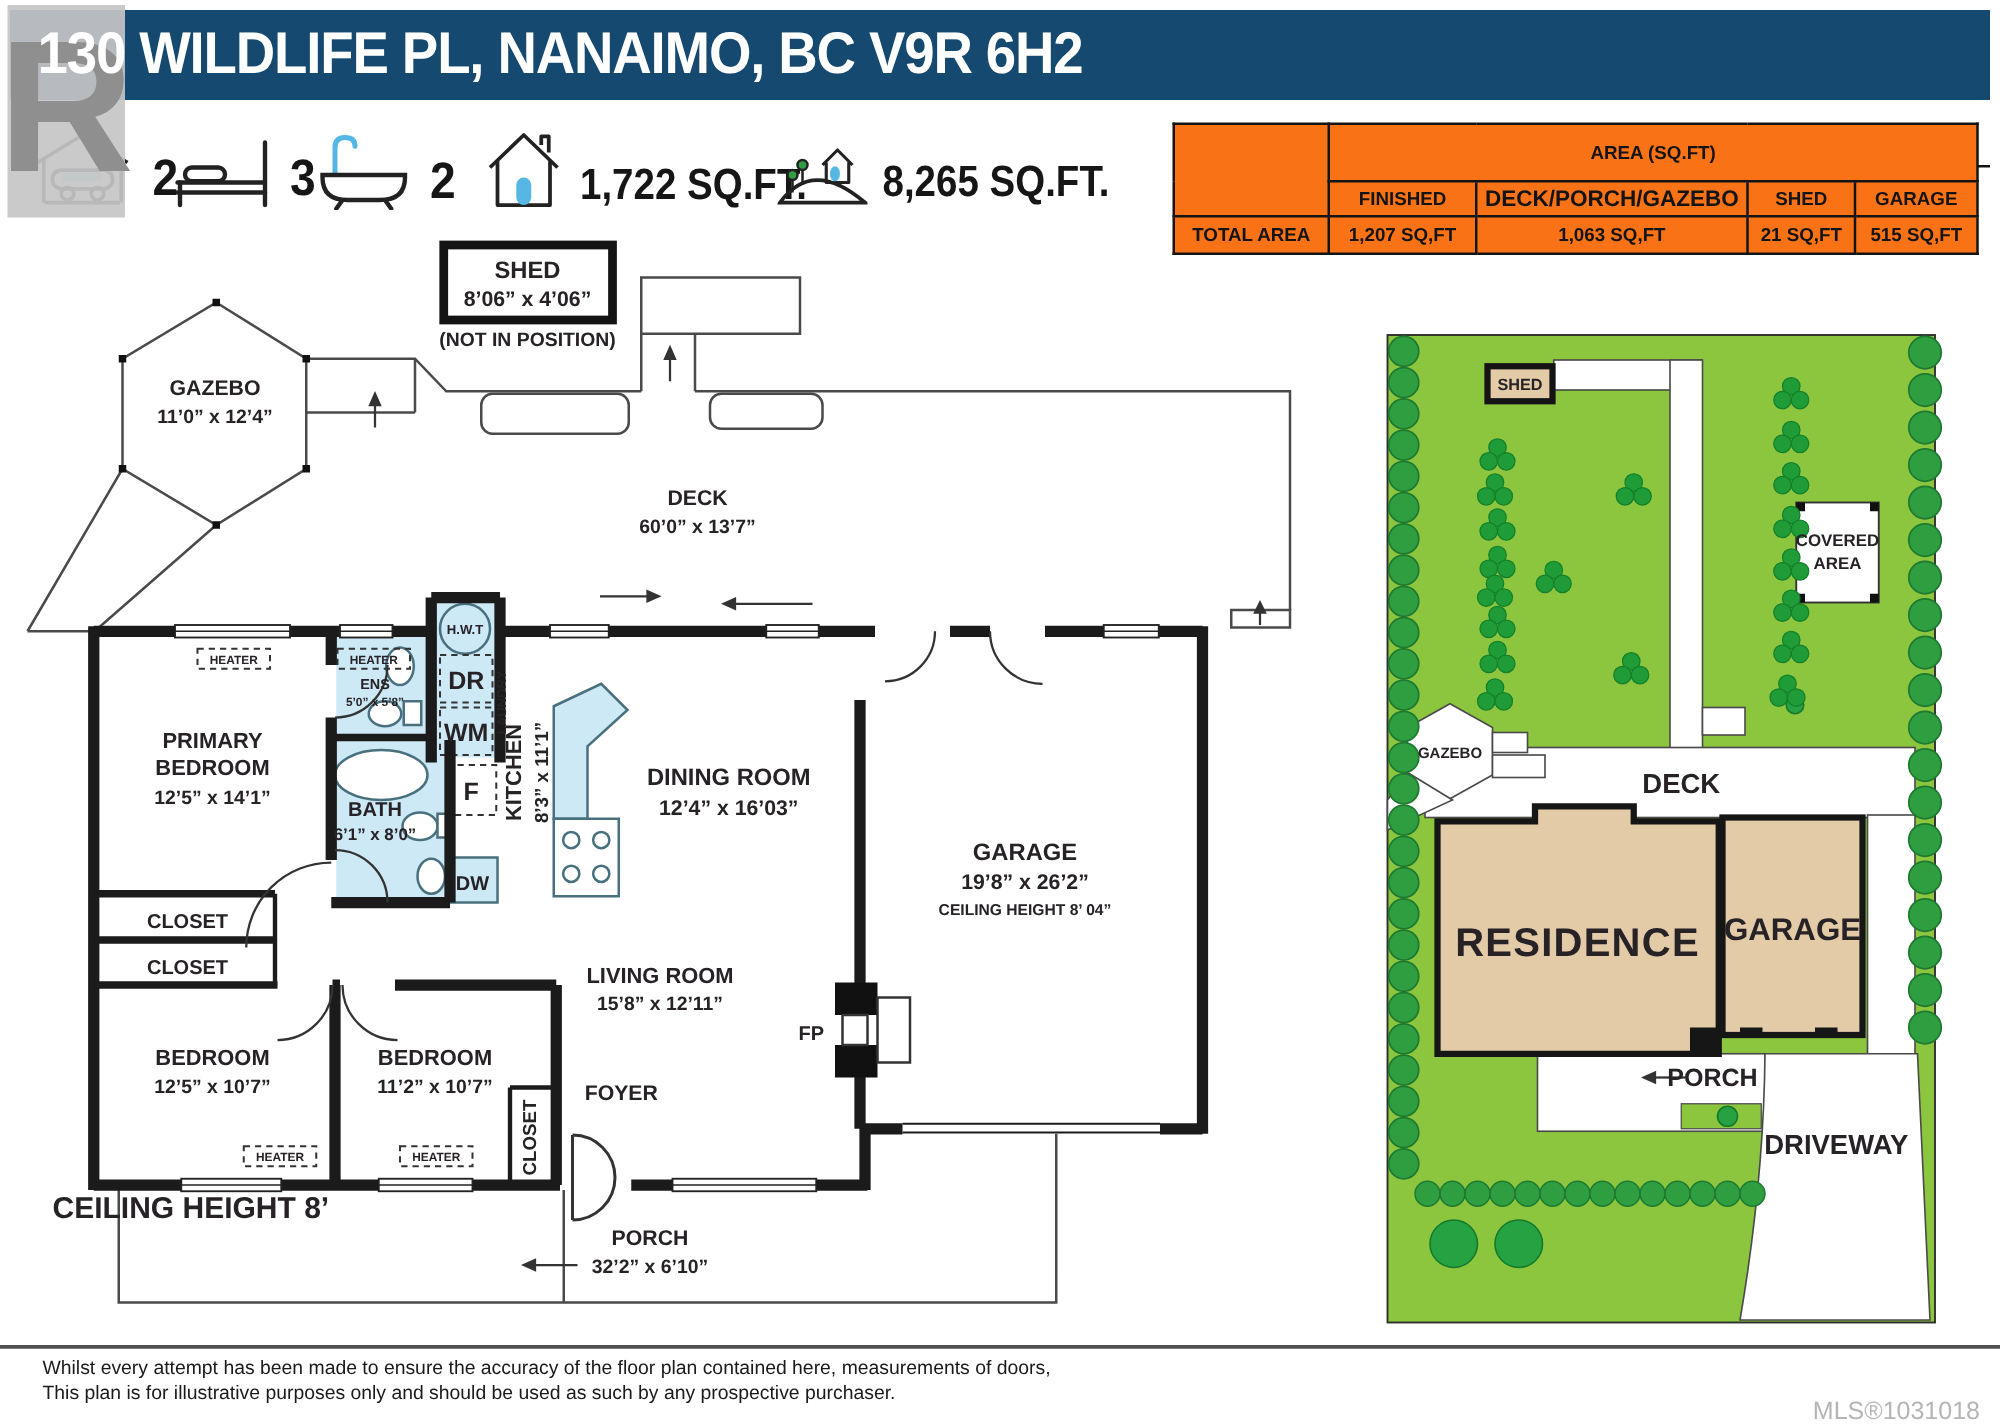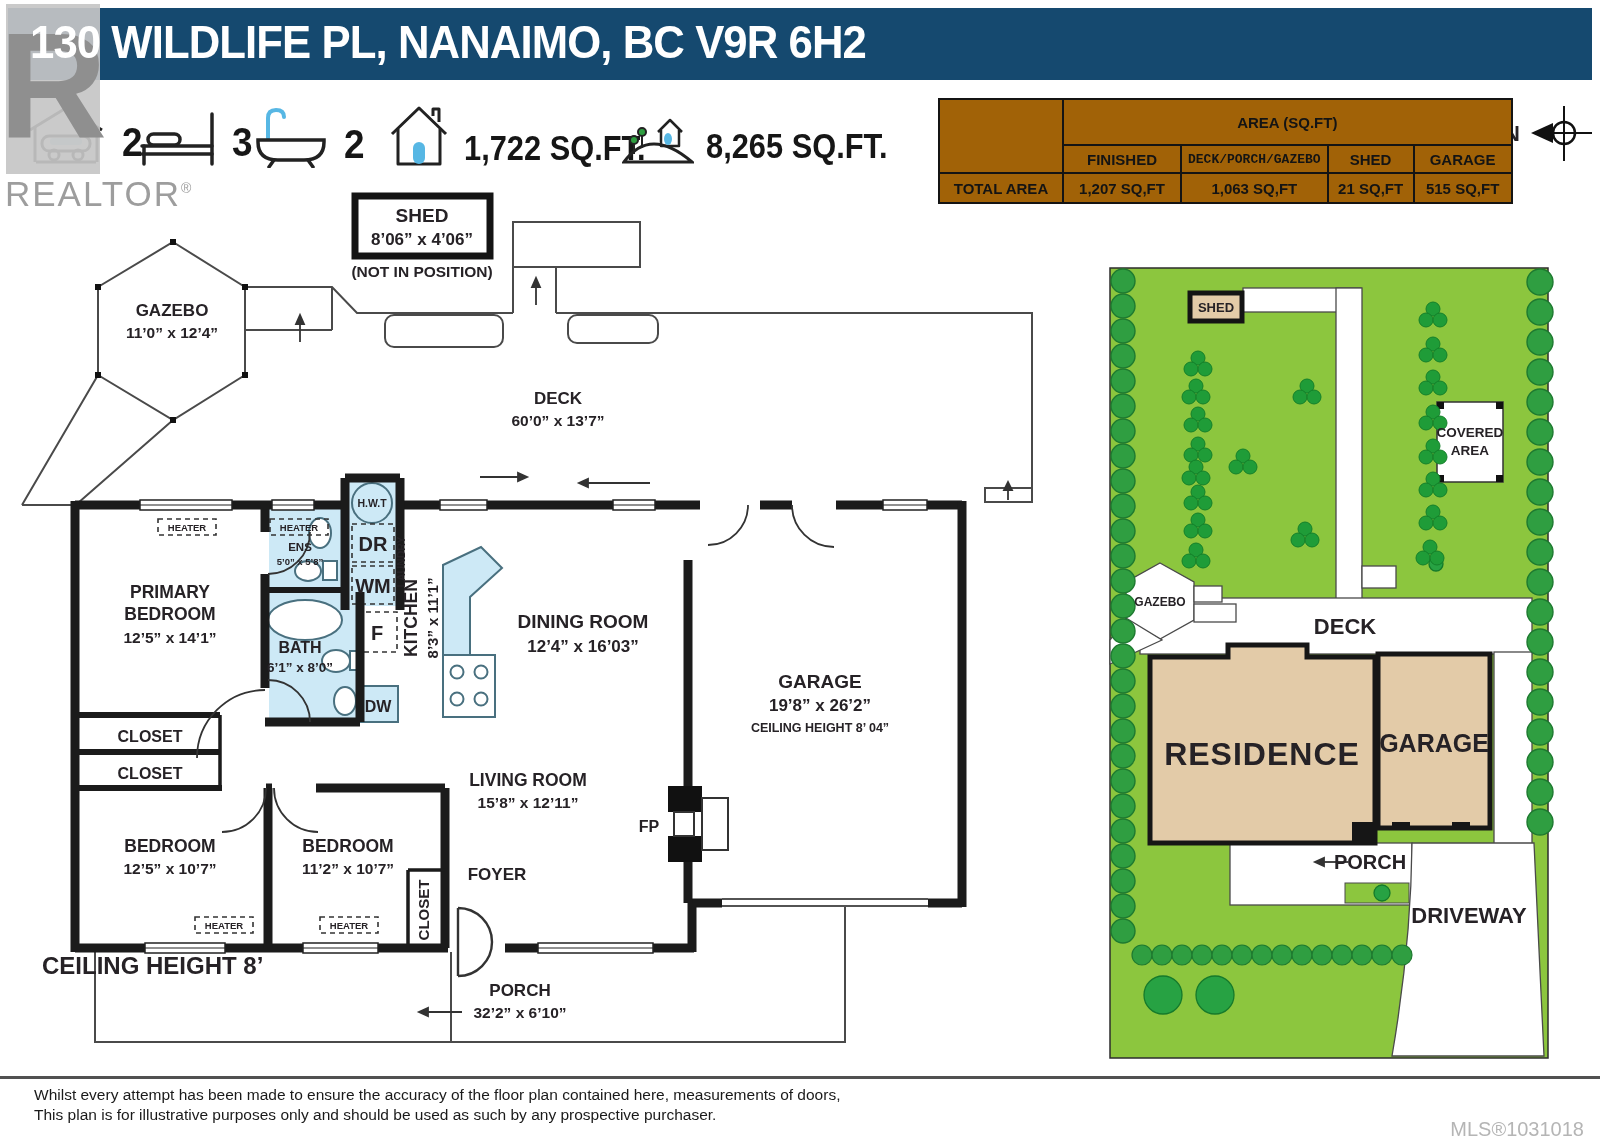--- a/index.html
+++ b/index.html
@@ -11,42 +11,41 @@
   .logo-sq span{font-size:150px;font-weight:bold;color:#8f8f8f;line-height:150px;margin-top:6px;}
   .title{position:absolute;left:30px;top:14px;z-index:3;font-size:47px;font-weight:bold;color:#fff;
          letter-spacing:-1px;transform:scaleX(.93);transform-origin:left;white-space:nowrap;}
   .realtor{position:absolute;left:5px;top:174px;font-size:35px;color:#9d9d9d;letter-spacing:2px;z-index:3;}
   .realtor sup{font-size:14px;}
   .stat{position:absolute;display:flex;align-items:flex-end;}
   .stat .num{font-size:41px;font-weight:bold;color:#161616;transform:scaleX(.9);transform-origin:left;}
   .stat .sqft{font-size:35px;font-weight:bold;color:#161616;transform:scaleX(.88);transform-origin:left;white-space:nowrap;}
   table.area{position:absolute;left:938px;top:98px;border-collapse:collapse;z-index:2;
              font-size:15px;font-weight:bold;color:#141414;text-align:center;}
-  table.area td,table.area th{border:2px solid #141414;padding:0 6px;background:#a16207;}
+  table.area td,table.area th{border:2px solid #141414;padding:0 6px;background:#f97316;}
   .gh{height:44px;font-size:15px;}
   .sub th{height:26px;font-weight:bold;}
-  .sub .small{font-size:13px;font-family:Liberation Mono, monospace;}
+  .sub .small{font-size:18px;}
   .vals td{height:28px;}
   .c0{width:110px;} .c1{width:104px;} .c2{width:132px;} .c3{width:72px;} .c4{width:84px;}
   svg text{font-family:"Liberation Sans",sans-serif;fill:#262226;}
   .rule{position:absolute;left:0;top:1076px;width:1600px;border-top:3px solid #515151;}
   .disclaimer{position:absolute;left:34px;top:1085px;font-size:15.5px;line-height:20px;color:#1a1a1a;}
   .mls{position:absolute;right:16px;top:1118px;font-size:20px;color:#b5b5b5;}
 </style>
 </head>
 <body>
 
 <div class="page">
 
   <div class="topbar"></div>
   <div class="logo-sq">
       <span>R</span>
     </div>
   <div class="title">130 WILDLIFE PL, NANAIMO, BC V9R 6H2</div>
-  <div class="realtor"><span>REALTOR</span><sup>®</sup></div>
 
   <div class="stat" style="left:24px;top:102px;">
     <svg width="84" height="64" viewBox="0 0 84 64">
       <g fill="none" stroke="#222" stroke-width="3" stroke-linejoin="round">
         <path d="M6,28 L42,6 L78,28"></path>
           <path d="M11,25 V60 M73,25 V60"></path>
         <rect x="18" y="34" width="48" height="15" rx="7"></rect>
       </g>
       <rect x="26" y="36" width="32" height="7" rx="3" fill="#bfe3f2"></rect>
       <circle cx="30" cy="53" r="5" fill="none" stroke="#222" stroke-width="3"></circle>

